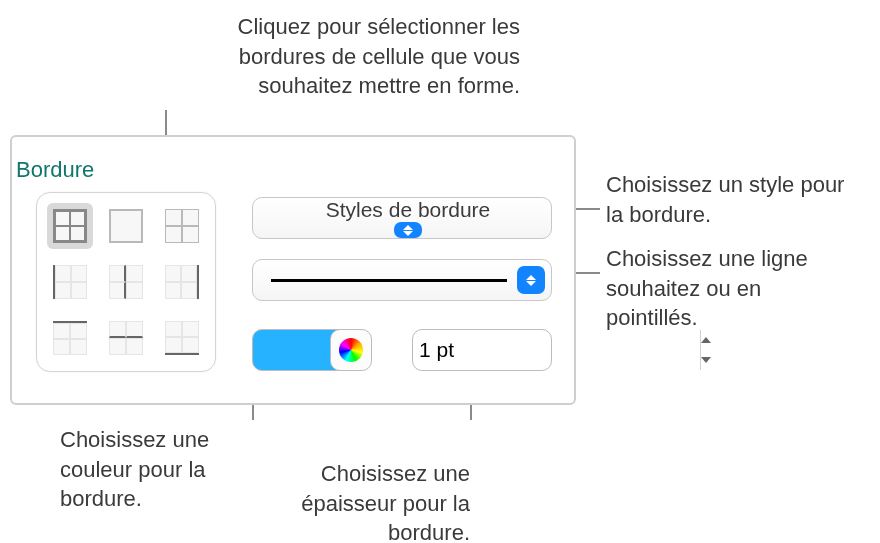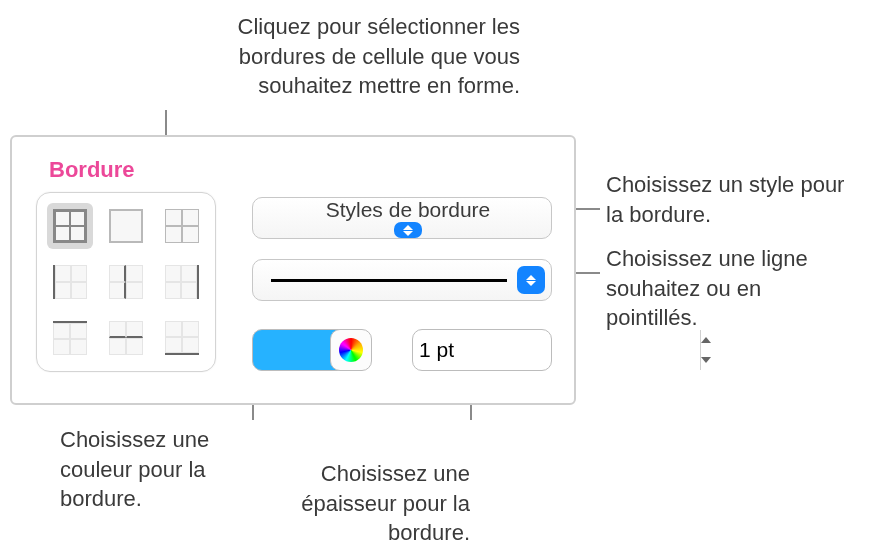--- a/index.html
+++ b/index.html
@@ -20,25 +20,25 @@
     left: 10px;
     top: 135px;
     width: 566px;
     height: 270px;
     border: 2px solid #cfcfcf;
     border-radius: 6px;
     background: #fff;
   }
   .panel-title {
     position: absolute;
-    left: 37px;
+    left: 4px;
     top: 20px;
     font-size: 22px;
-    font-weight: 700;
-    color: #ec4899;
+    font-weight: 400;
+    color: #0f766e;
   }
 
   
   .grid-wrap {
     position: absolute;
     left: 24px;
     top: 55px;
     width: 180px;
     height: 180px;
     border: 1.5px solid #d4d4d4;

